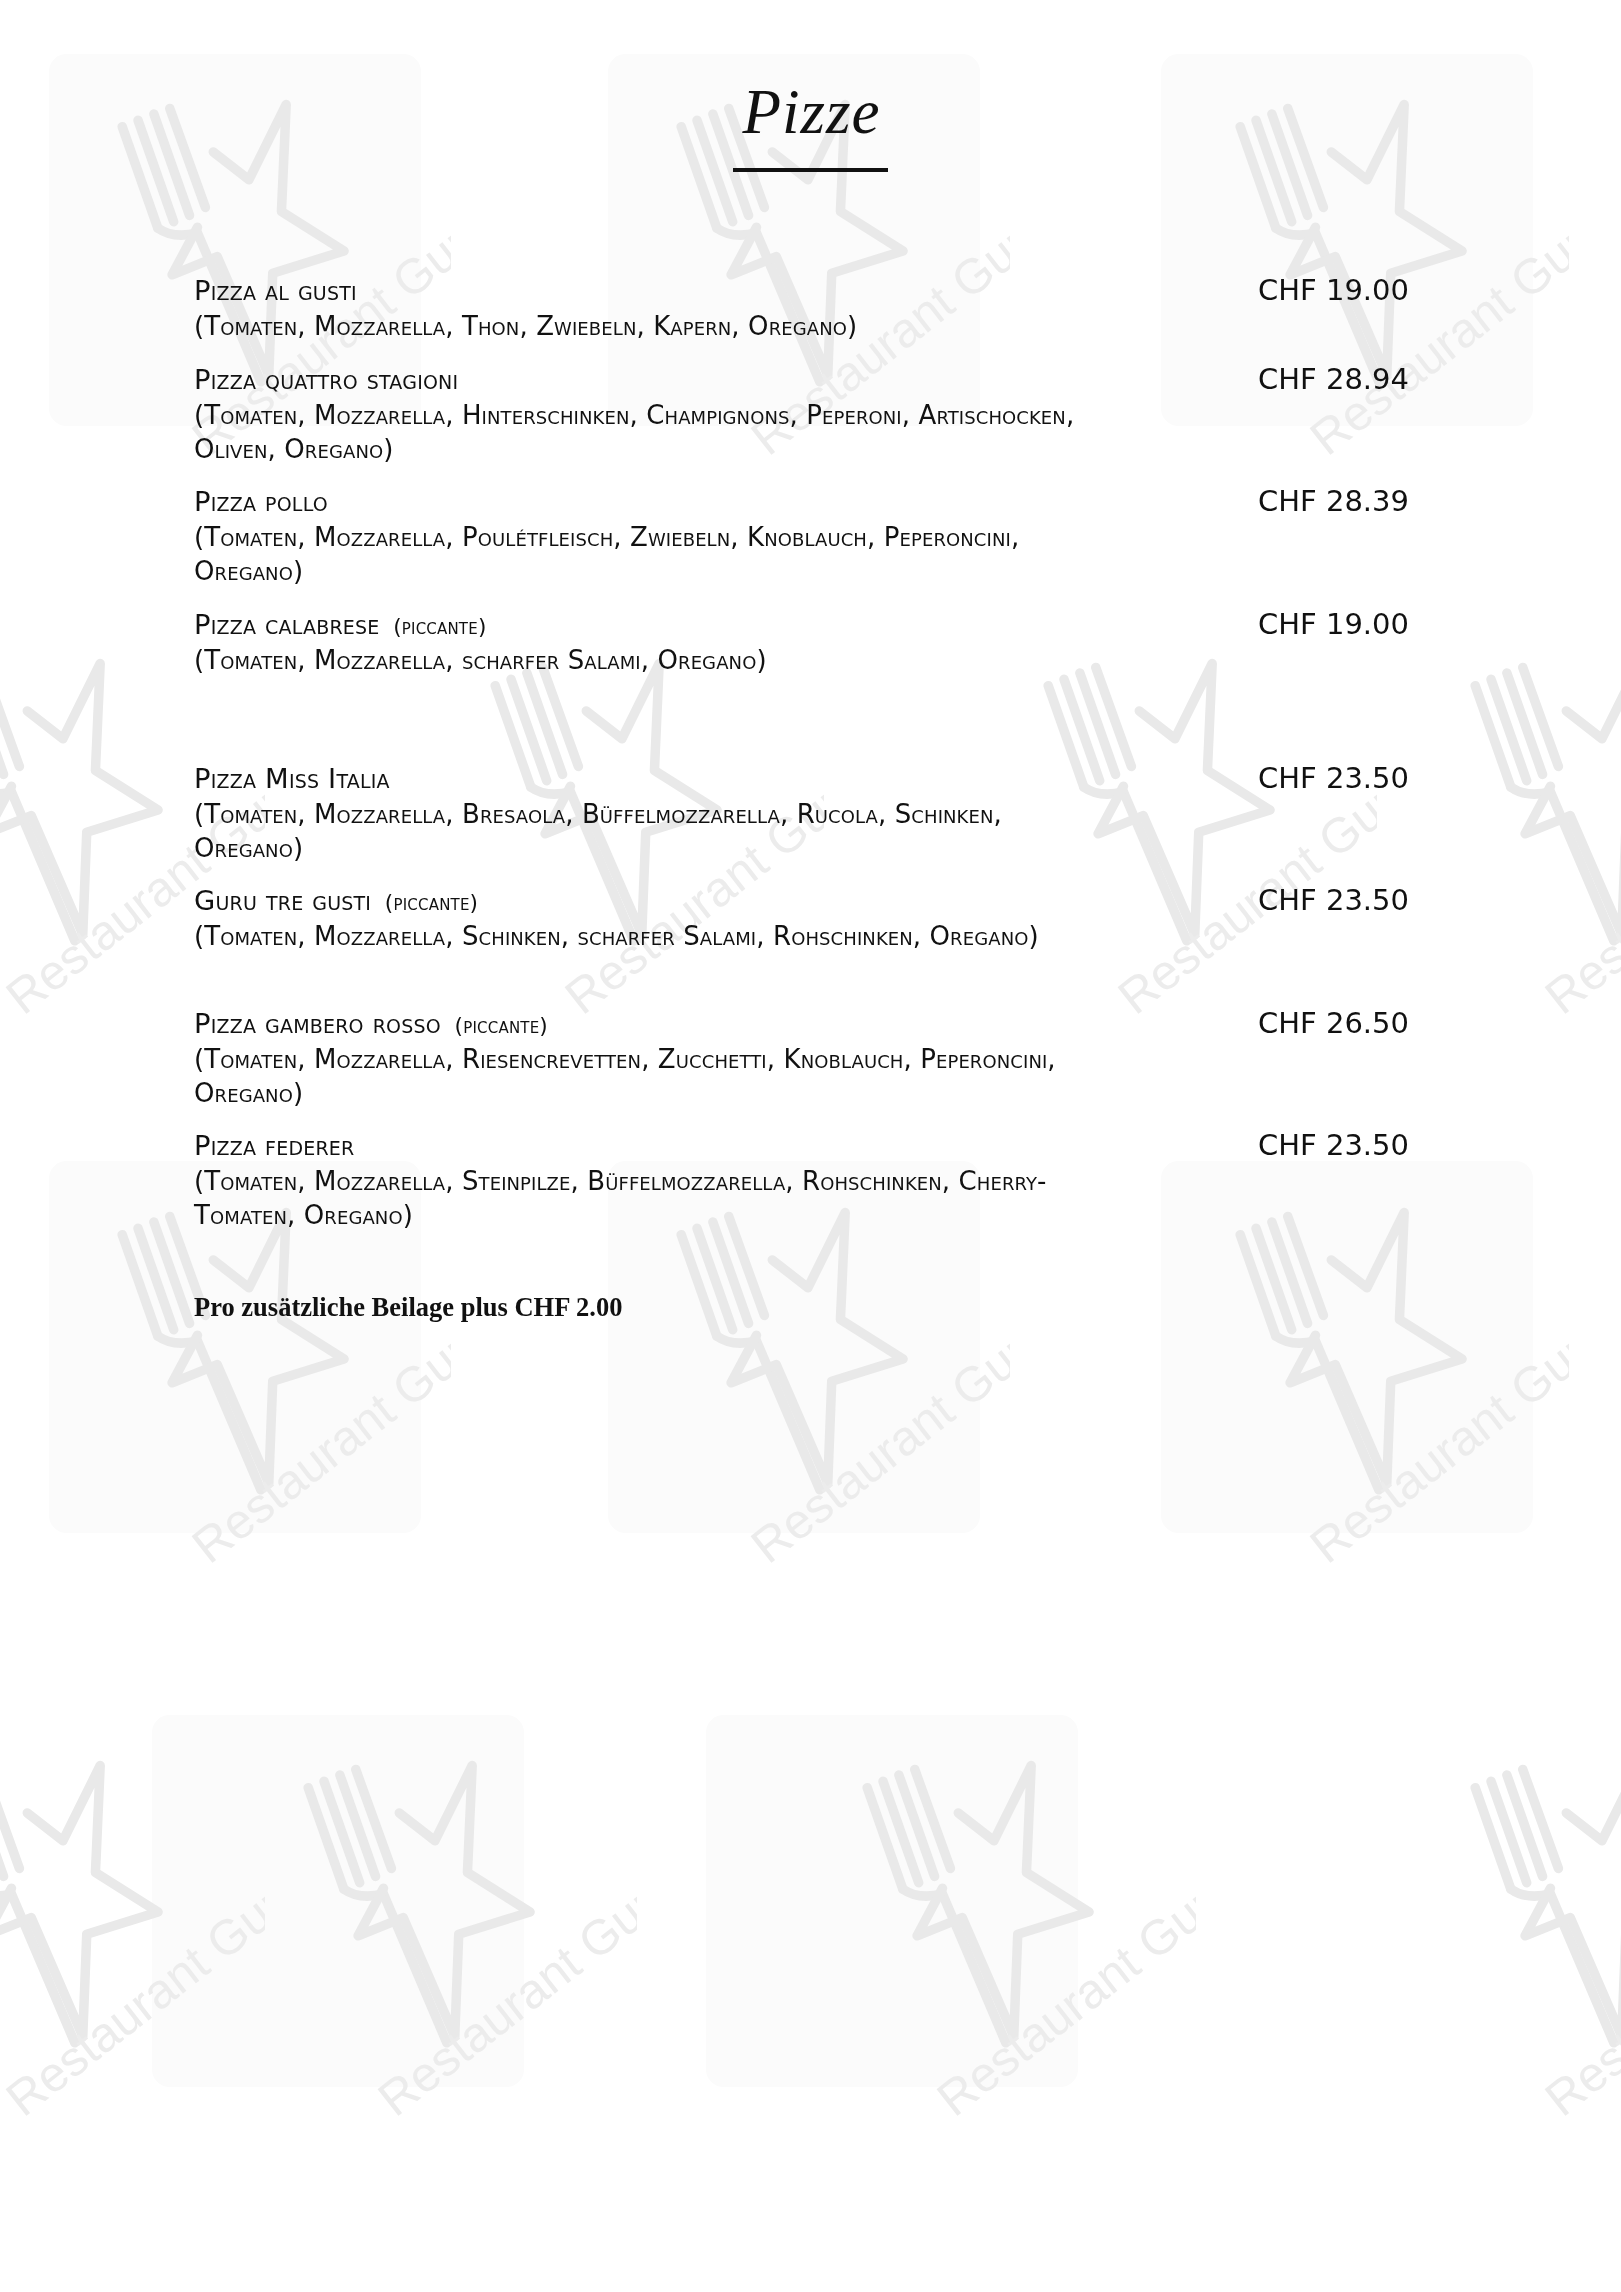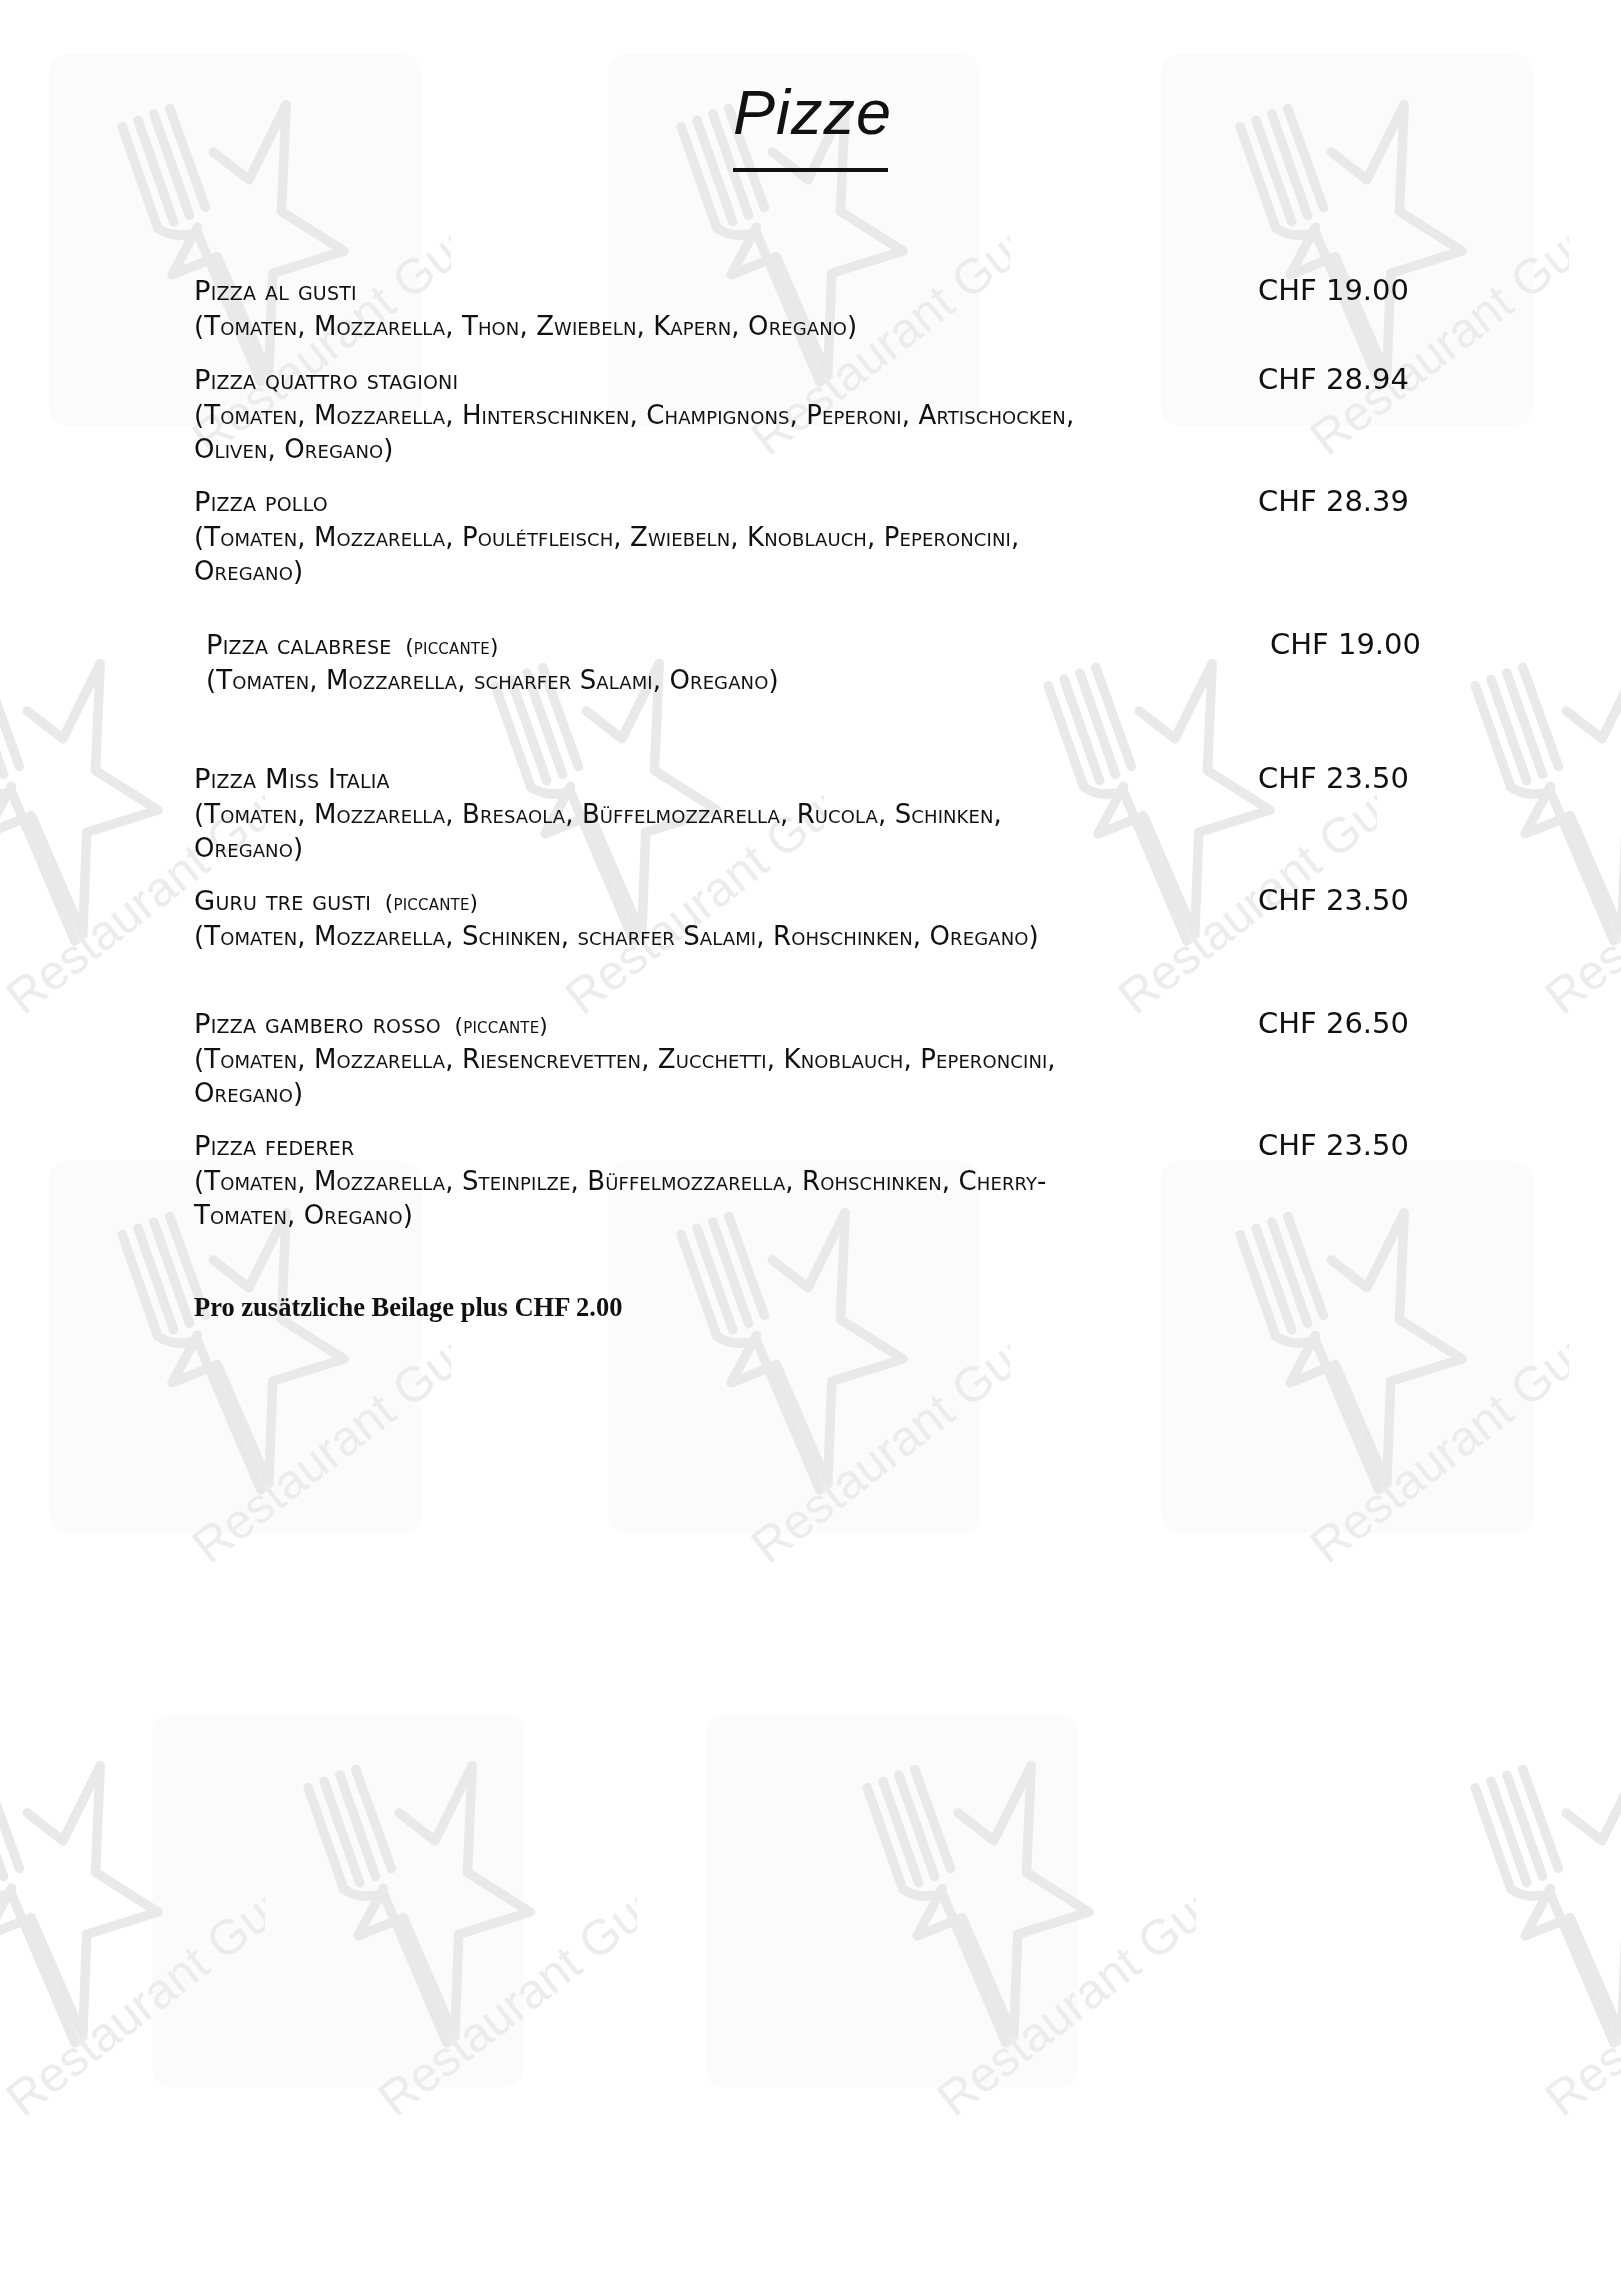--- a/index.html
+++ b/index.html
@@ -7,21 +7,21 @@
     width: 1621px; height: 2293px; background: #ffffff;
     position: relative; overflow: hidden;
     font-family: "DejaVu Sans", sans-serif; color: #111;
   }
   .wm { position: absolute; width: 412px; height: 412px; pointer-events: none; }
   .wm svg { width: 100%; height: 100%; }
   .wm-tile { position: absolute; background: #fbfbfb; border-radius: 17.6px; }
 
   .title {
     position: absolute; top: 76px; left: 733px; width: 157px; text-align: center;
-    font-family: Liberation Sans, sans-serif; font-size: 63px; letter-spacing: 1px;
+    font-family: Liberation Serif, serif; font-size: 63px; letter-spacing: 1px;
     color: #111; font-style: italic;
   }
   .title-underline { position: absolute; top: 168px; left: 733px; width: 155px; height: 3.9px; background: #111; }
 
   .menu { position: absolute; left: 194px; top: 0; width: 1235px; }
   .item { position: absolute; left: 0; width: 1235px; }
   .item-name {
     font-variant: small-caps; font-size: 27.4px; line-height: 33px; letter-spacing: 0.2px;
   }
   .item-note { font-size: 21.6px; margin-left: 13.7px; }
@@ -120,21 +120,21 @@
     <div class="item-desc">(Tomaten, Mozzarella, Hinterschinken, Champignons, Peperoni, Artischocken, Oliven, Oregano)</div>
     <div class="item-price">CHF 28.94</div>
   </div>
 
   <div class="item" style="top:485px;">
     <div class="item-name"><span>Pizza pollo</span><span class="item-note"></span></div>
     <div class="item-desc">(Tomaten, Mozzarella, Poulétfleisch, Zwiebeln, Knoblauch, Peperoncini, Oregano)</div>
     <div class="item-price">CHF 28.39</div>
   </div>
 
-  <div class="item" style="top:628px;margin-left:12px;">
+  <div class="item" style="top:608px;">
     <div class="item-name"><span>Pizza calabrese</span><span class="item-note">(piccante)</span></div>
     <div class="item-desc">(Tomaten, Mozzarella, scharfer Salami, Oregano)</div>
     <div class="item-price">CHF 19.00</div>
   </div>
 
   <div class="item" style="top:762px;">
     <div class="item-name"><span>Pizza Miss Italia</span><span class="item-note"></span></div>
     <div class="item-desc">(Tomaten, Mozzarella, Bresaola, Büffelmozzarella, Rucola, Schinken, Oregano)</div>
     <div class="item-price">CHF 23.50</div>
   </div>

